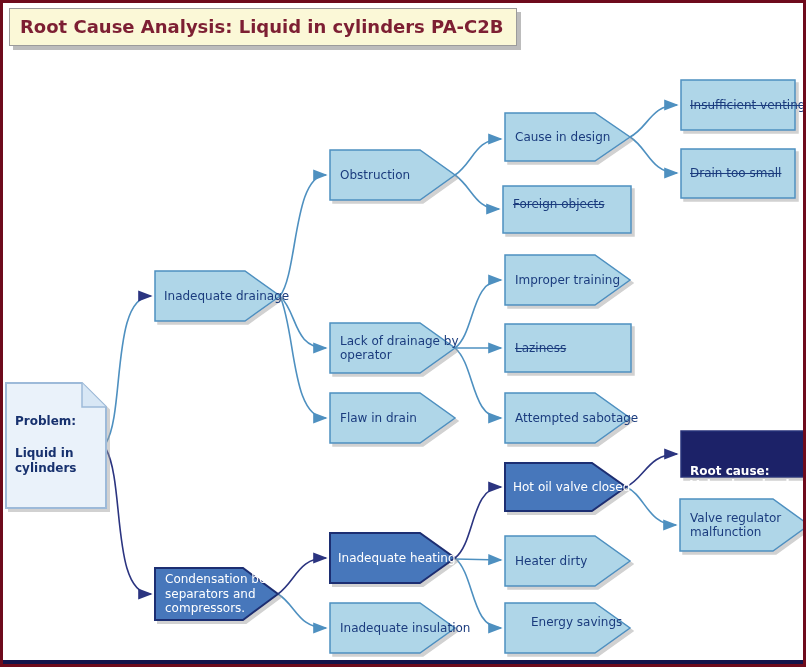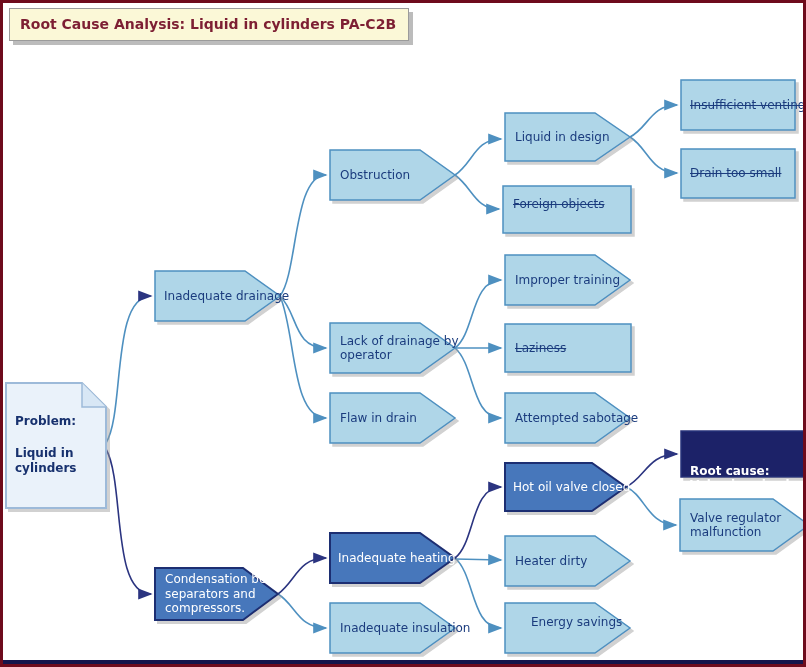--- a/index.html
+++ b/index.html
@@ -7,21 +7,21 @@
     position:relative;width:806px;height:667px;box-sizing:border-box;
     border:3px solid #6E0B1C;background:#fff;overflow:hidden;
     font-family:"DejaVu Sans",sans-serif;
   }
   .diagram-svg{position:absolute;left:0;top:0;width:800px;height:661px;}
   .title-box{
     position:absolute;left:6px;top:5px;display:inline-block;
     background:#FBF8D7;border:1px solid #9b9b9b;
     box-shadow:4px 4px 0 #bcbcbc;
     padding:7px 12px 8px 10px;
-    color:#7D1F33;font-size:14px;font-weight:bold;white-space:nowrap;
+    color:#7D1F33;font-size:18px;font-weight:bold;white-space:nowrap;
   }
   .lbl{
     position:absolute;display:flex;align-items:center;
     color:#1B3C7E;font-size:12px;line-height:1.2;white-space:pre;
     pointer-events:none;
   }
   .lbl.white{color:#ffffff;}
   .lbl.bold{font-weight:bold;}
   .lbl.struck{text-decoration:line-through;}
   .lbl.clip{overflow:hidden;}
@@ -104,21 +104,21 @@
 
   <div class="title-box">Root Cause Analysis: Liquid in cylinders PA-C2B</div>
 
   <div class="problem-lbl" style="left:12px;top:380px;width:86px;height:125px;">Problem:
 
 Liquid in
 cylinders</div>
 
   <div class="lbl" style="left:161px;top:268px;width:112px;height:50px;">Inadequate drainage</div>
   <div class="lbl" style="left:337px;top:147px;width:108px;height:50px;">Obstruction</div>
-  <div class="lbl" style="left:512px;top:110px;width:108px;height:48px;">Liquid in design</div>
+  <div class="lbl" style="left:512px;top:110px;width:108px;height:48px;">Cause in design</div>
   <div class="lbl struck" style="left:687px;top:77px;width:100px;height:50px;">Insufficient venting</div>
   <div class="lbl struck" style="left:687px;top:146px;width:100px;height:49px;">Drain too small</div>
   <div class="lbl struck" style="left:510px;top:170px;width:112px;height:62px;">Foreign objects</div>
   <div class="lbl" style="left:512px;top:252px;width:110px;height:50px;">Improper training</div>
   <div class="lbl" style="left:337px;top:320px;width:112px;height:50px;">Lack of drainage by
 operator</div>
   <div class="lbl struck" style="left:512px;top:321px;width:110px;height:48px;">Laziness</div>
   <div class="lbl" style="left:512px;top:390px;width:112px;height:50px;">Attempted sabotage</div>
   <div class="lbl" style="left:337px;top:390px;width:108px;height:50px;">Flaw in drain</div>
 

